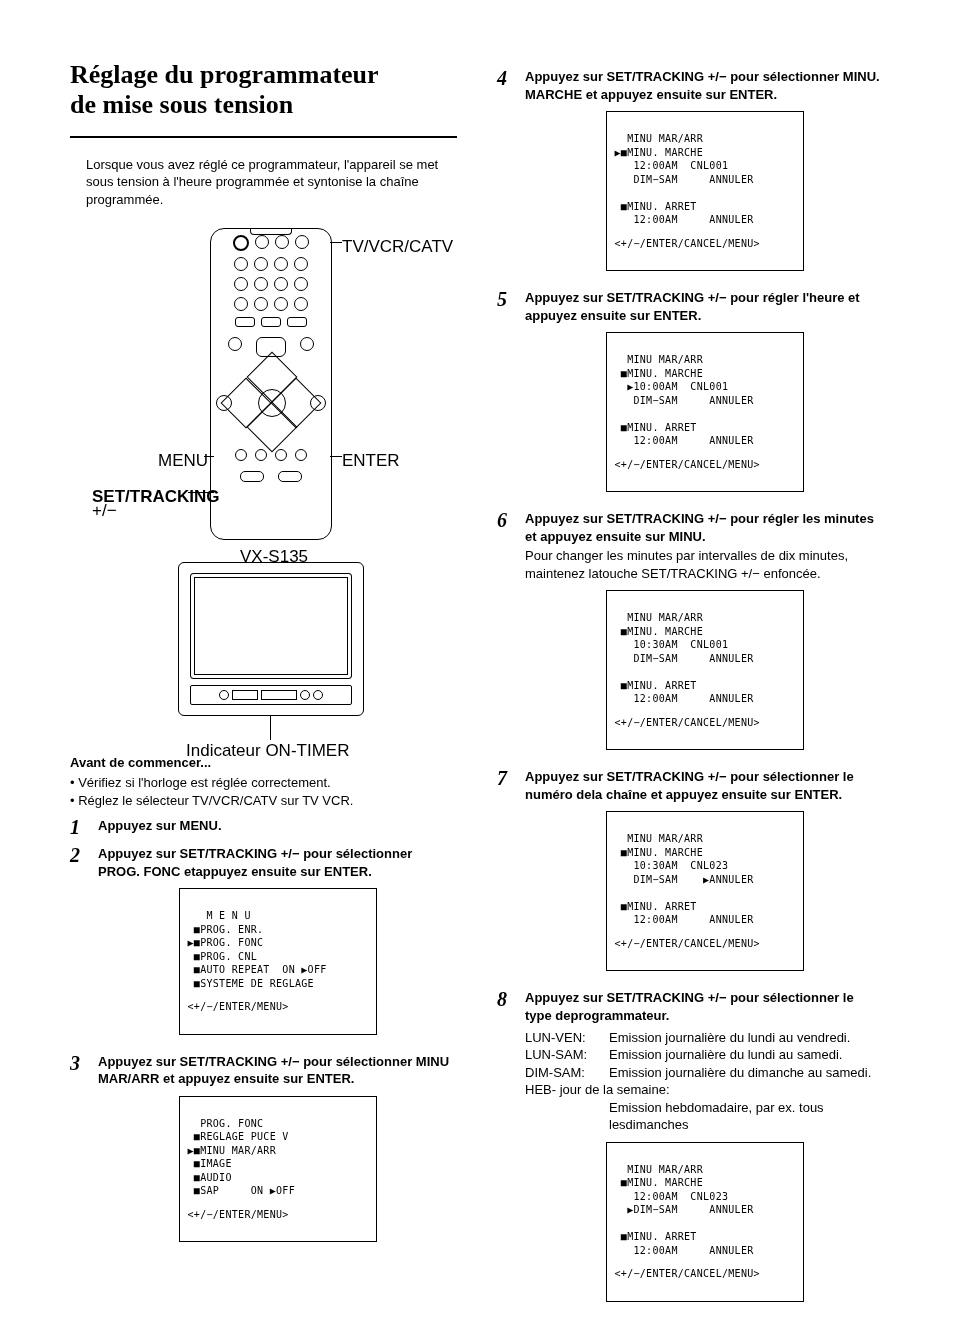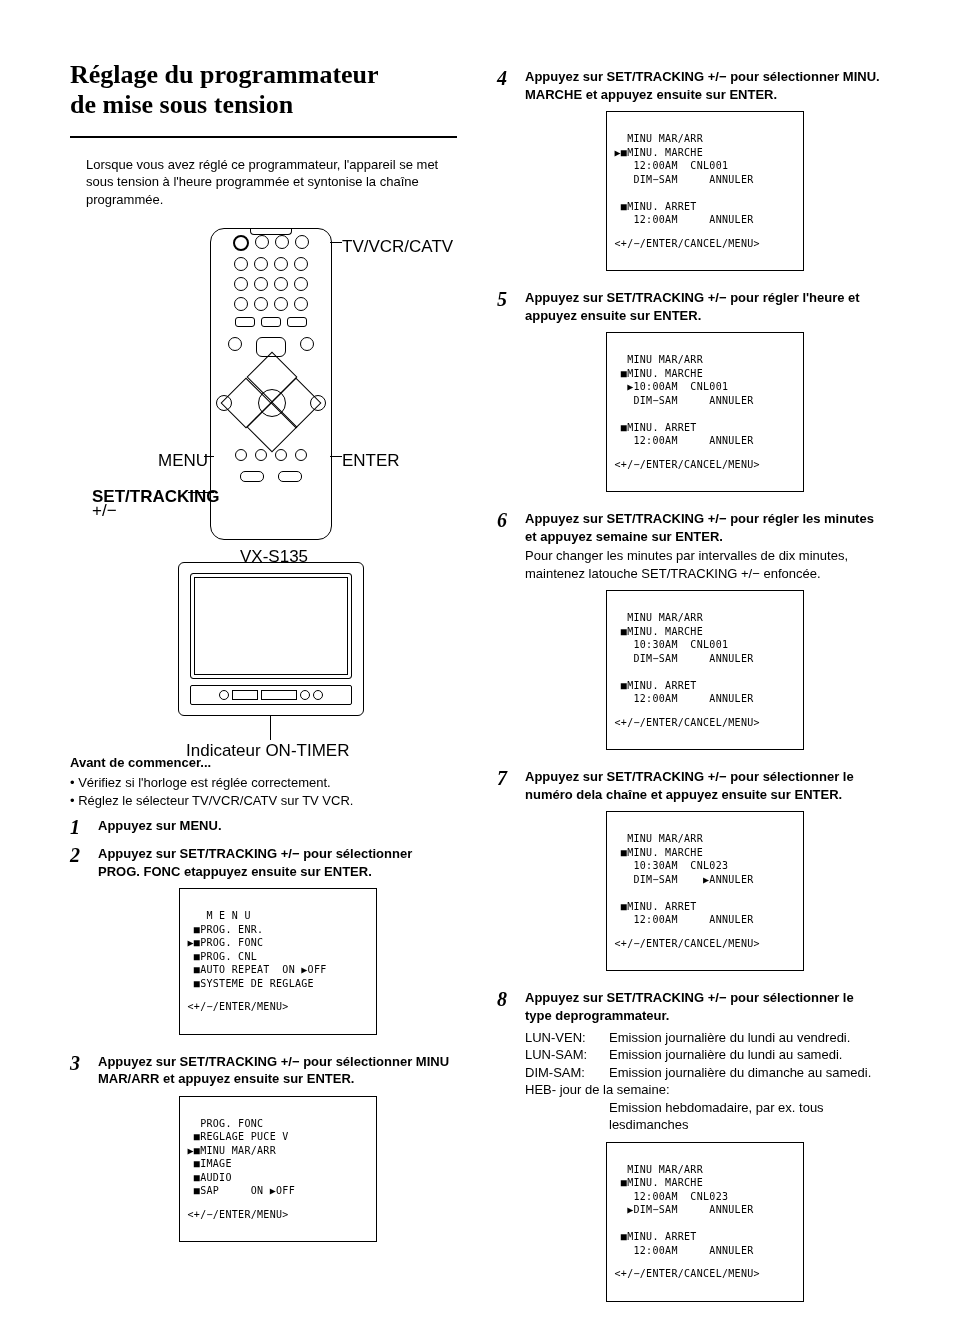--- a/index.html
+++ b/index.html
@@ -307,21 +307,21 @@
    DIM−SAM     ANNULER
 
  ■MINU. ARRET
    12:00AM     ANNULER</span><div class="nav">&lt;+/−/ENTER/CANCEL/MENU&gt;</div></div>
       </div>
     </div>
 
     <div class="step">
       <div class="step-num">6</div>
       <div class="step-body">
-        <span class="step-title">Appuyez sur SET/TRACKING +/− pour régler les minutes et appuyez semaine sur ENTER.</span>
+        <span class="step-title">Appuyez sur SET/TRACKING +/− pour régler les minutes et appuyez ensuite sur MINU.</span>
         <div class="step-sub">Pour changer les minutes par intervalles de dix minutes, maintenez latouche SET/TRACKING +/− enfoncée.</div>
         <div class="osd"><span>  MINU MAR/ARR
  ■MINU. MARCHE
    10:30AM  CNL001
    DIM−SAM     ANNULER
 
  ■MINU. ARRET
    12:00AM     ANNULER</span><div class="nav">&lt;+/−/ENTER/CANCEL/MENU&gt;</div></div>
       </div>
     </div>

